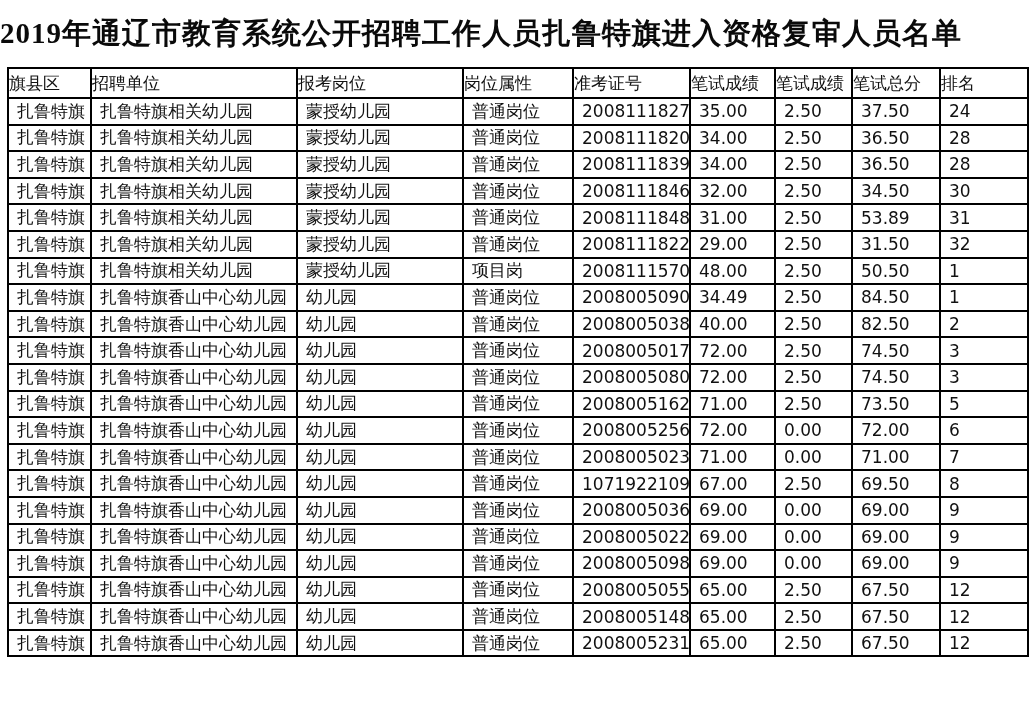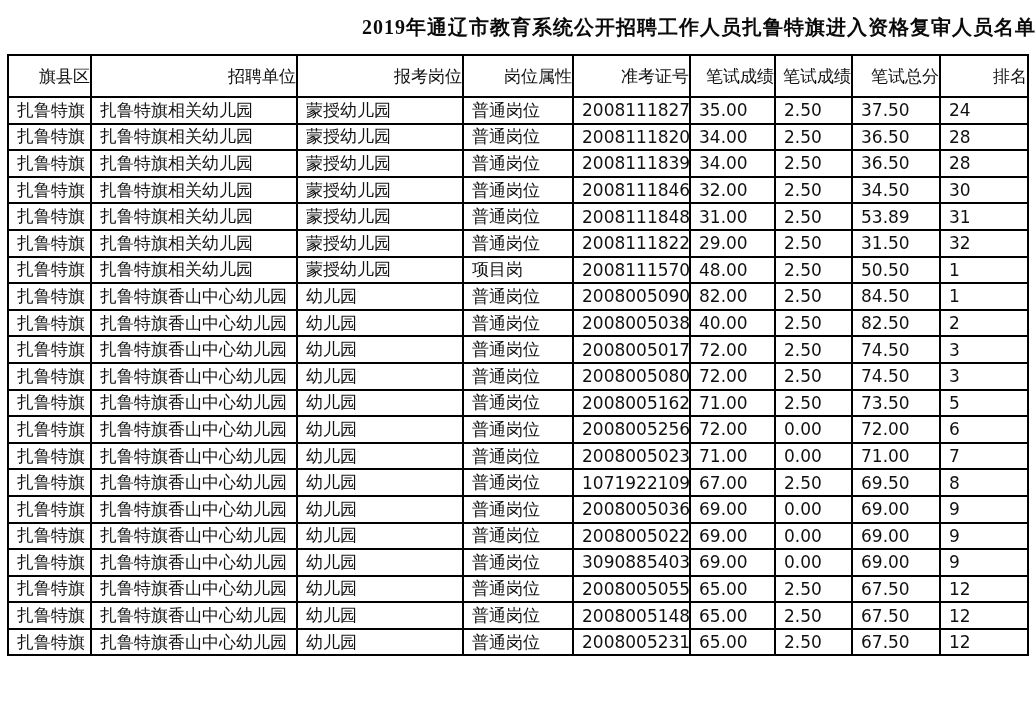--- a/index.html
+++ b/index.html
@@ -15,22 +15,22 @@
     font-family: "Liberation Sans", sans-serif;
     color: #111111;
   }
   .page {
     width: 1036px;
     height: 708px;
     padding-top: 14px;
   }
   .doc-title {
     width: 1036px;
-    text-align: right;
-    font-size: 20px;
+    text-align: left;
+    font-size: 29px;
     font-weight: bold;
     letter-spacing: 1px;
     color: #0a0a0a;
     margin-bottom: 13px;
     font-family: "Liberation Serif", "Liberation Sans", serif;
     white-space: nowrap;
   }
   table.roster {
     border-collapse: collapse;
     table-layout: fixed;
@@ -40,22 +40,22 @@
   table.roster th,
   table.roster td {
     border: 2px solid #000000;
     font-size: 17px;
     font-weight: normal;
     overflow: hidden;
     white-space: nowrap;
     padding: 0;
   }
   table.roster th {
-    height: 42px;
-    text-align: right;
+    height: 30px;
+    text-align: left;
     vertical-align: middle;
   }
   table.roster td {
     height: 26.6px;
     text-align: left;
     vertical-align: middle;
     padding-left: 8px;
   }
   td.num {
     font-family: "DejaVu Sans", sans-serif;
@@ -181,21 +181,21 @@
           <td class="num">2.50</td>
           <td class="num">50.50</td>
           <td class="num">1</td>
         </tr>
         <tr>
           <td>扎鲁特旗</td>
           <td>扎鲁特旗香山中心幼儿园</td>
           <td>幼儿园</td>
           <td>普通岗位</td>
           <td class="num">2008005090</td>
-          <td class="num">82.00</td>
+          <td class="num">34.49</td>
           <td class="num">2.50</td>
           <td class="num">84.50</td>
           <td class="num">1</td>
         </tr>
         <tr>
           <td>扎鲁特旗</td>
           <td>扎鲁特旗香山中心幼儿园</td>
           <td>幼儿园</td>
           <td>普通岗位</td>
           <td class="num">2008005038</td>
@@ -290,21 +290,21 @@
           <td class="num">69.00</td>
           <td class="num">0.00</td>
           <td class="num">69.00</td>
           <td class="num">9</td>
         </tr>
         <tr>
           <td>扎鲁特旗</td>
           <td>扎鲁特旗香山中心幼儿园</td>
           <td>幼儿园</td>
           <td>普通岗位</td>
-          <td class="num">3090885403</td>
+          <td class="num">2008005098</td>
           <td class="num">69.00</td>
           <td class="num">0.00</td>
           <td class="num">69.00</td>
           <td class="num">9</td>
         </tr>
         <tr>
           <td>扎鲁特旗</td>
           <td>扎鲁特旗香山中心幼儿园</td>
           <td>幼儿园</td>
           <td>普通岗位</td>

